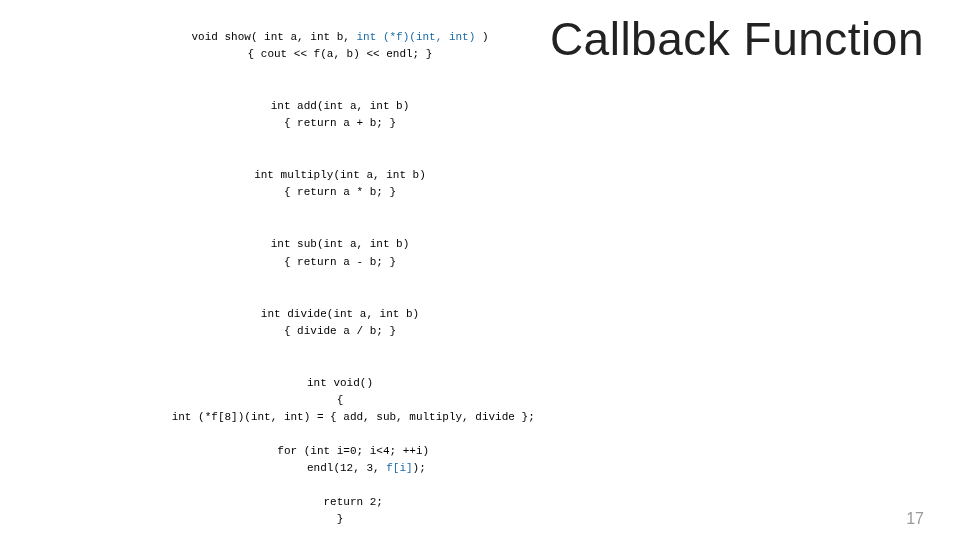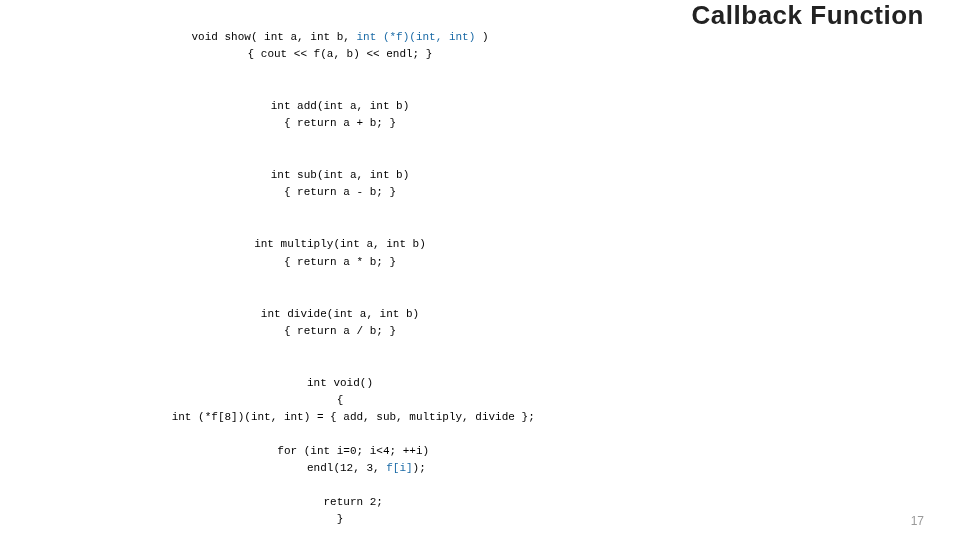--- a/index.html
+++ b/index.html
@@ -13,24 +13,24 @@
     position: relative;
   }
   .slide {
     position: relative;
     width: 960px;
     height: 540px;
     box-sizing: border-box;
   }
   .title {
     position: absolute;
-    top: 0;
+    top: 12px;
     right: 36px;
-    font-size: 26px;
-    font-weight: 700;
+    font-size: 46px;
+    font-weight: 400;
     color: #222;
     letter-spacing: 0.5px;
   }
   .code-area {
     position: absolute;
     top: 12px;
     left: 70px;
     right: 350px;
     font-family: "Consolas", "Courier New", monospace;
     font-size: 11px;
@@ -40,42 +40,42 @@
   }
   .code-block {
     margin-bottom: 18px;
     text-align: center;
   }   
   .fp-param { color: #1a6aa6; }  
   .page-num {
     position: absolute;
     bottom: 12px;
     right: 36px;
-    font-size: 12px;
+    font-size: 16px;
     color: #9a9a9a;
   }
 </style>
 </head>
 <body>
 
 <div class="slide">
 
   <div class="title">Callback Function</div>
 
   <div class="code-area">
 <div class="code-block"><span>void show( int a, int b, </span><span class="fp-param">int (*f)(int, int)</span><span> )</span>
 <span>{ cout &lt;&lt; f(a, b) &lt;&lt; endl; }</span></div>
 <div class="code-block"><span>int add(int a, int b)</span>
 <span>{ return a + b; }</span></div>
+<div class="code-block"><span>int multiply(int a, int b)</span>
+<span>{ return a * b; }</span></div>
 <div class="code-block"><span>int sub(int a, int b)</span>
 <span>{ return a - b; }</span></div>
-<div class="code-block"><span>int multiply(int a, int b)</span>
-<span>{ return a * b; }</span></div>
 <div class="code-block"><span>int divide(int a, int b)</span>
-<span>{ return a / b; }</span></div>
+<span>{ divide a / b; }</span></div>
 <div class="code-block"><span>int void()</span>
 <span>{</span>
 <span>    int (*f[8])(int, int) = { add, sub, multiply, divide };</span>
 
 <span>    for (int i=0; i&lt;4; ++i)</span>
 <span>        endl(12, 3, </span><span class="fp-param">f[i]</span><span>);</span>
 
 <span>    return 2;</span>
 <span>}</span></div>
   </div>

